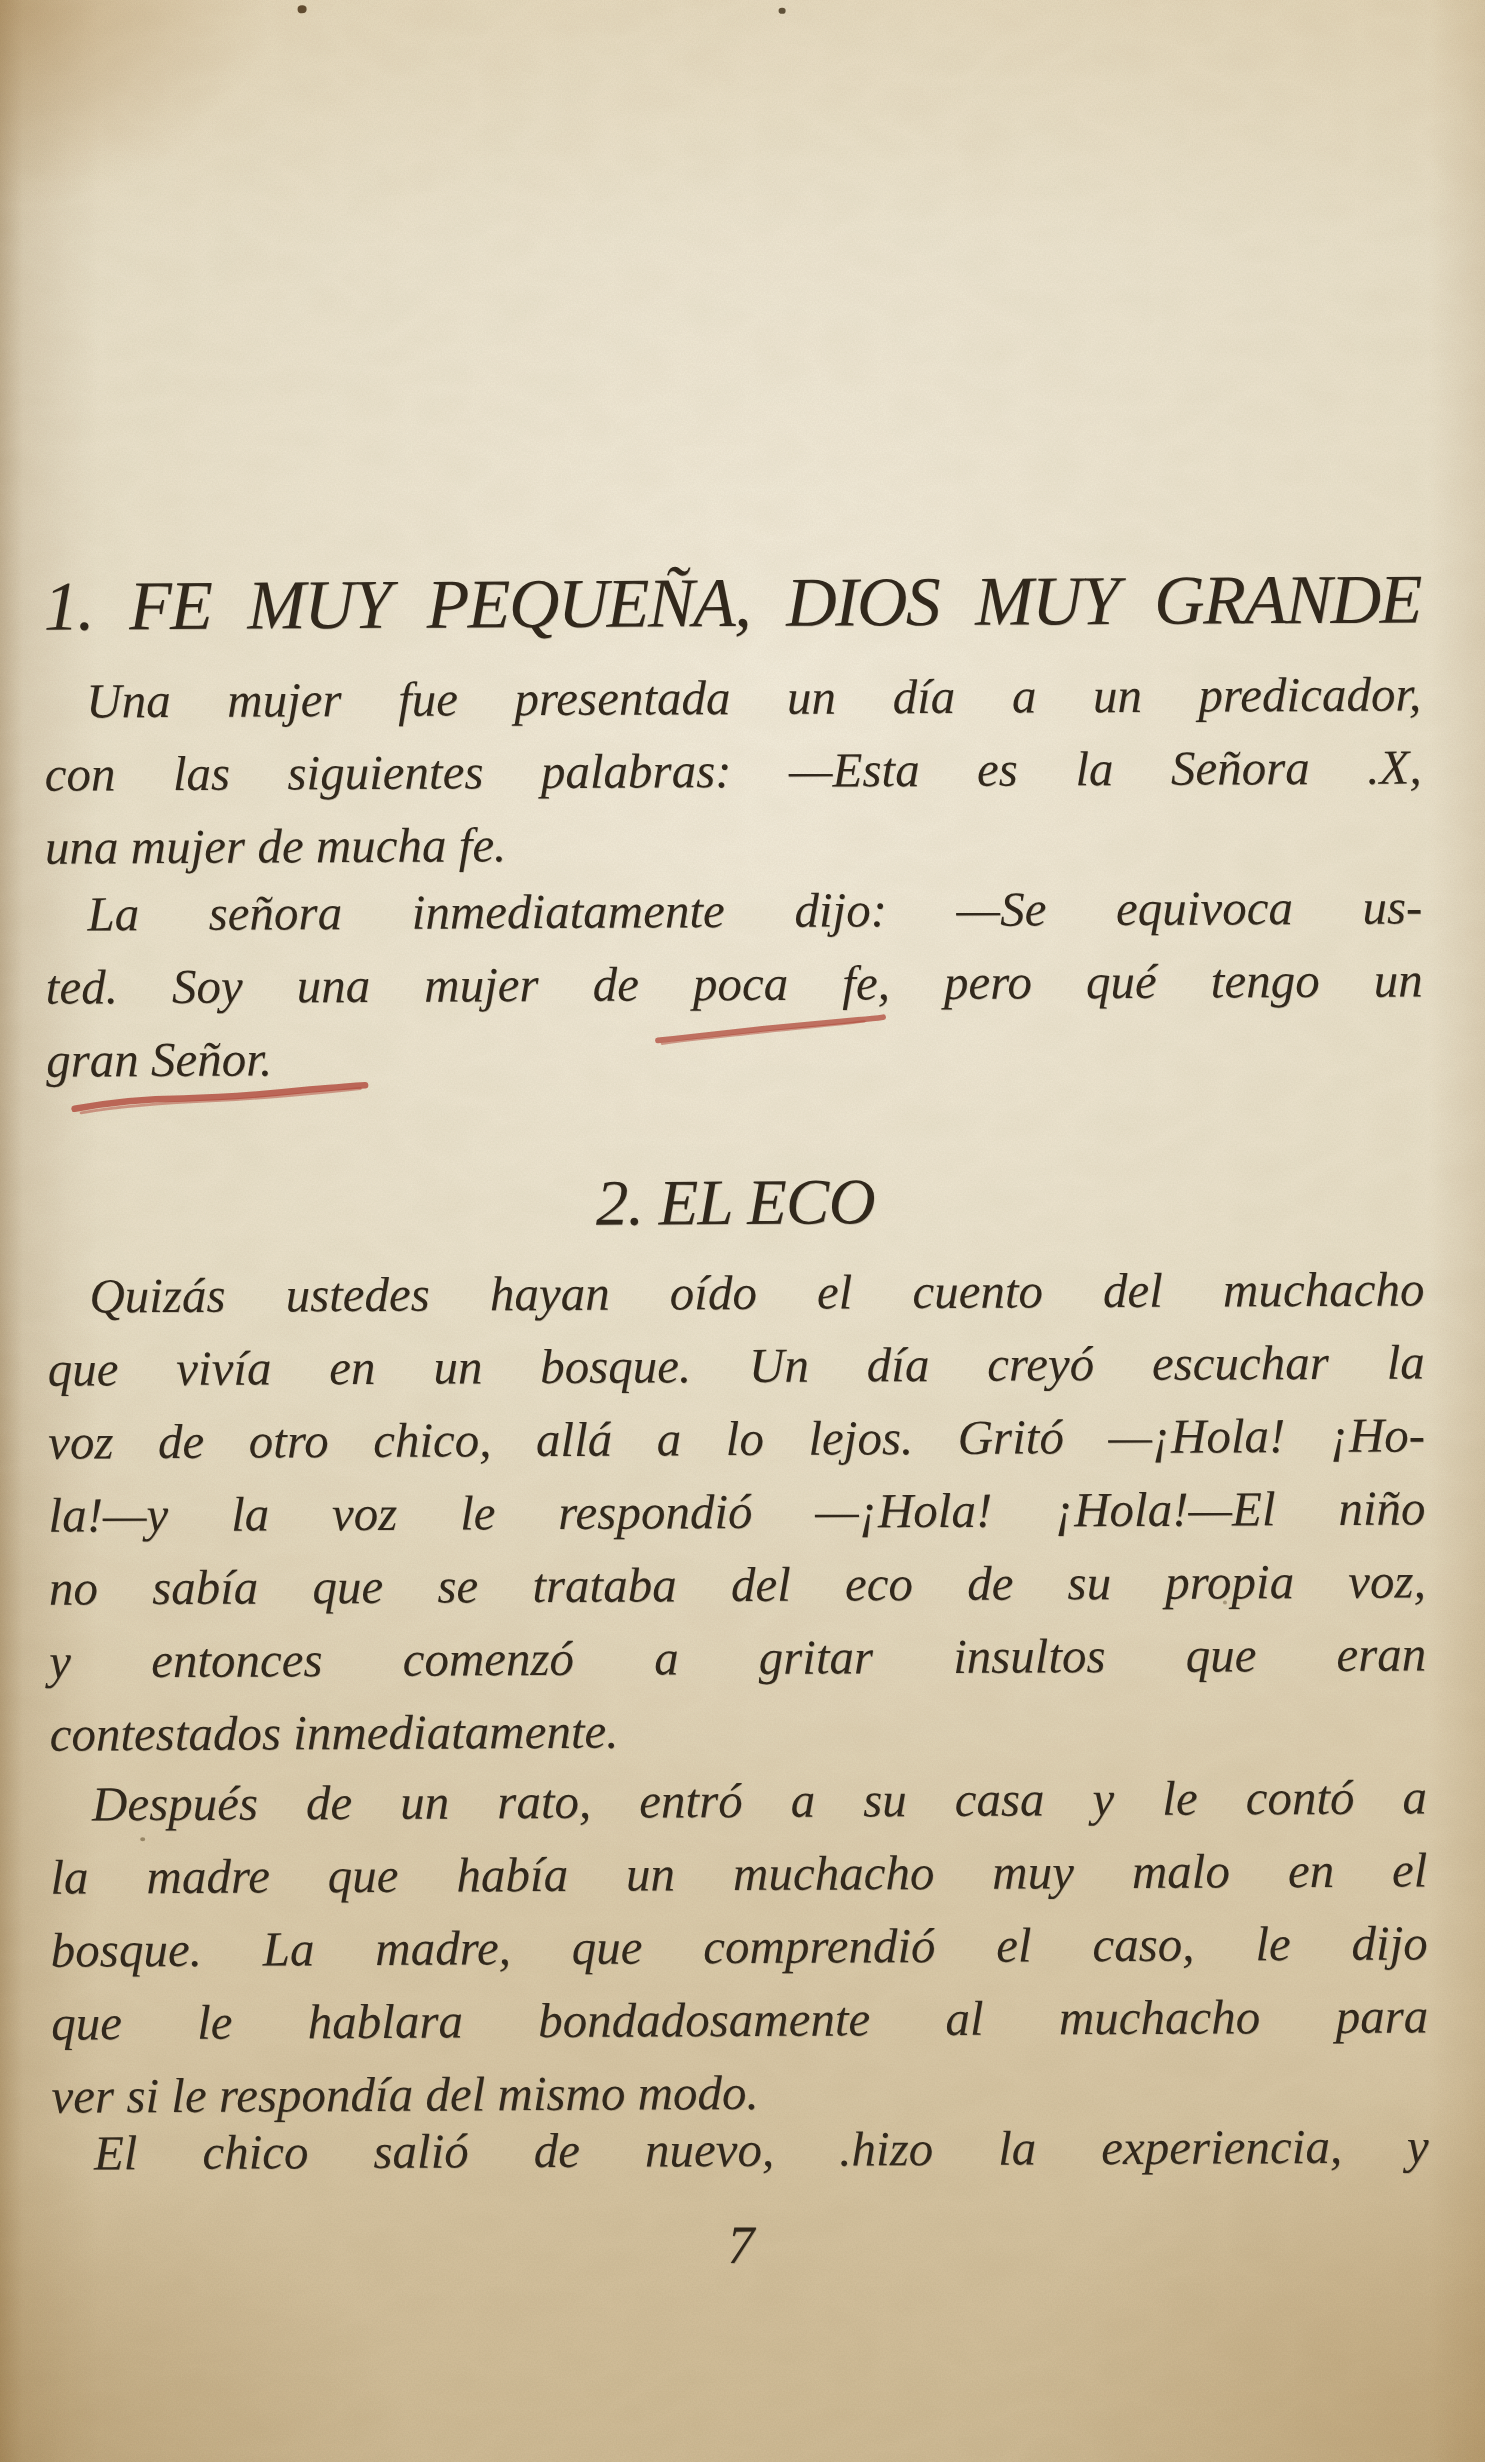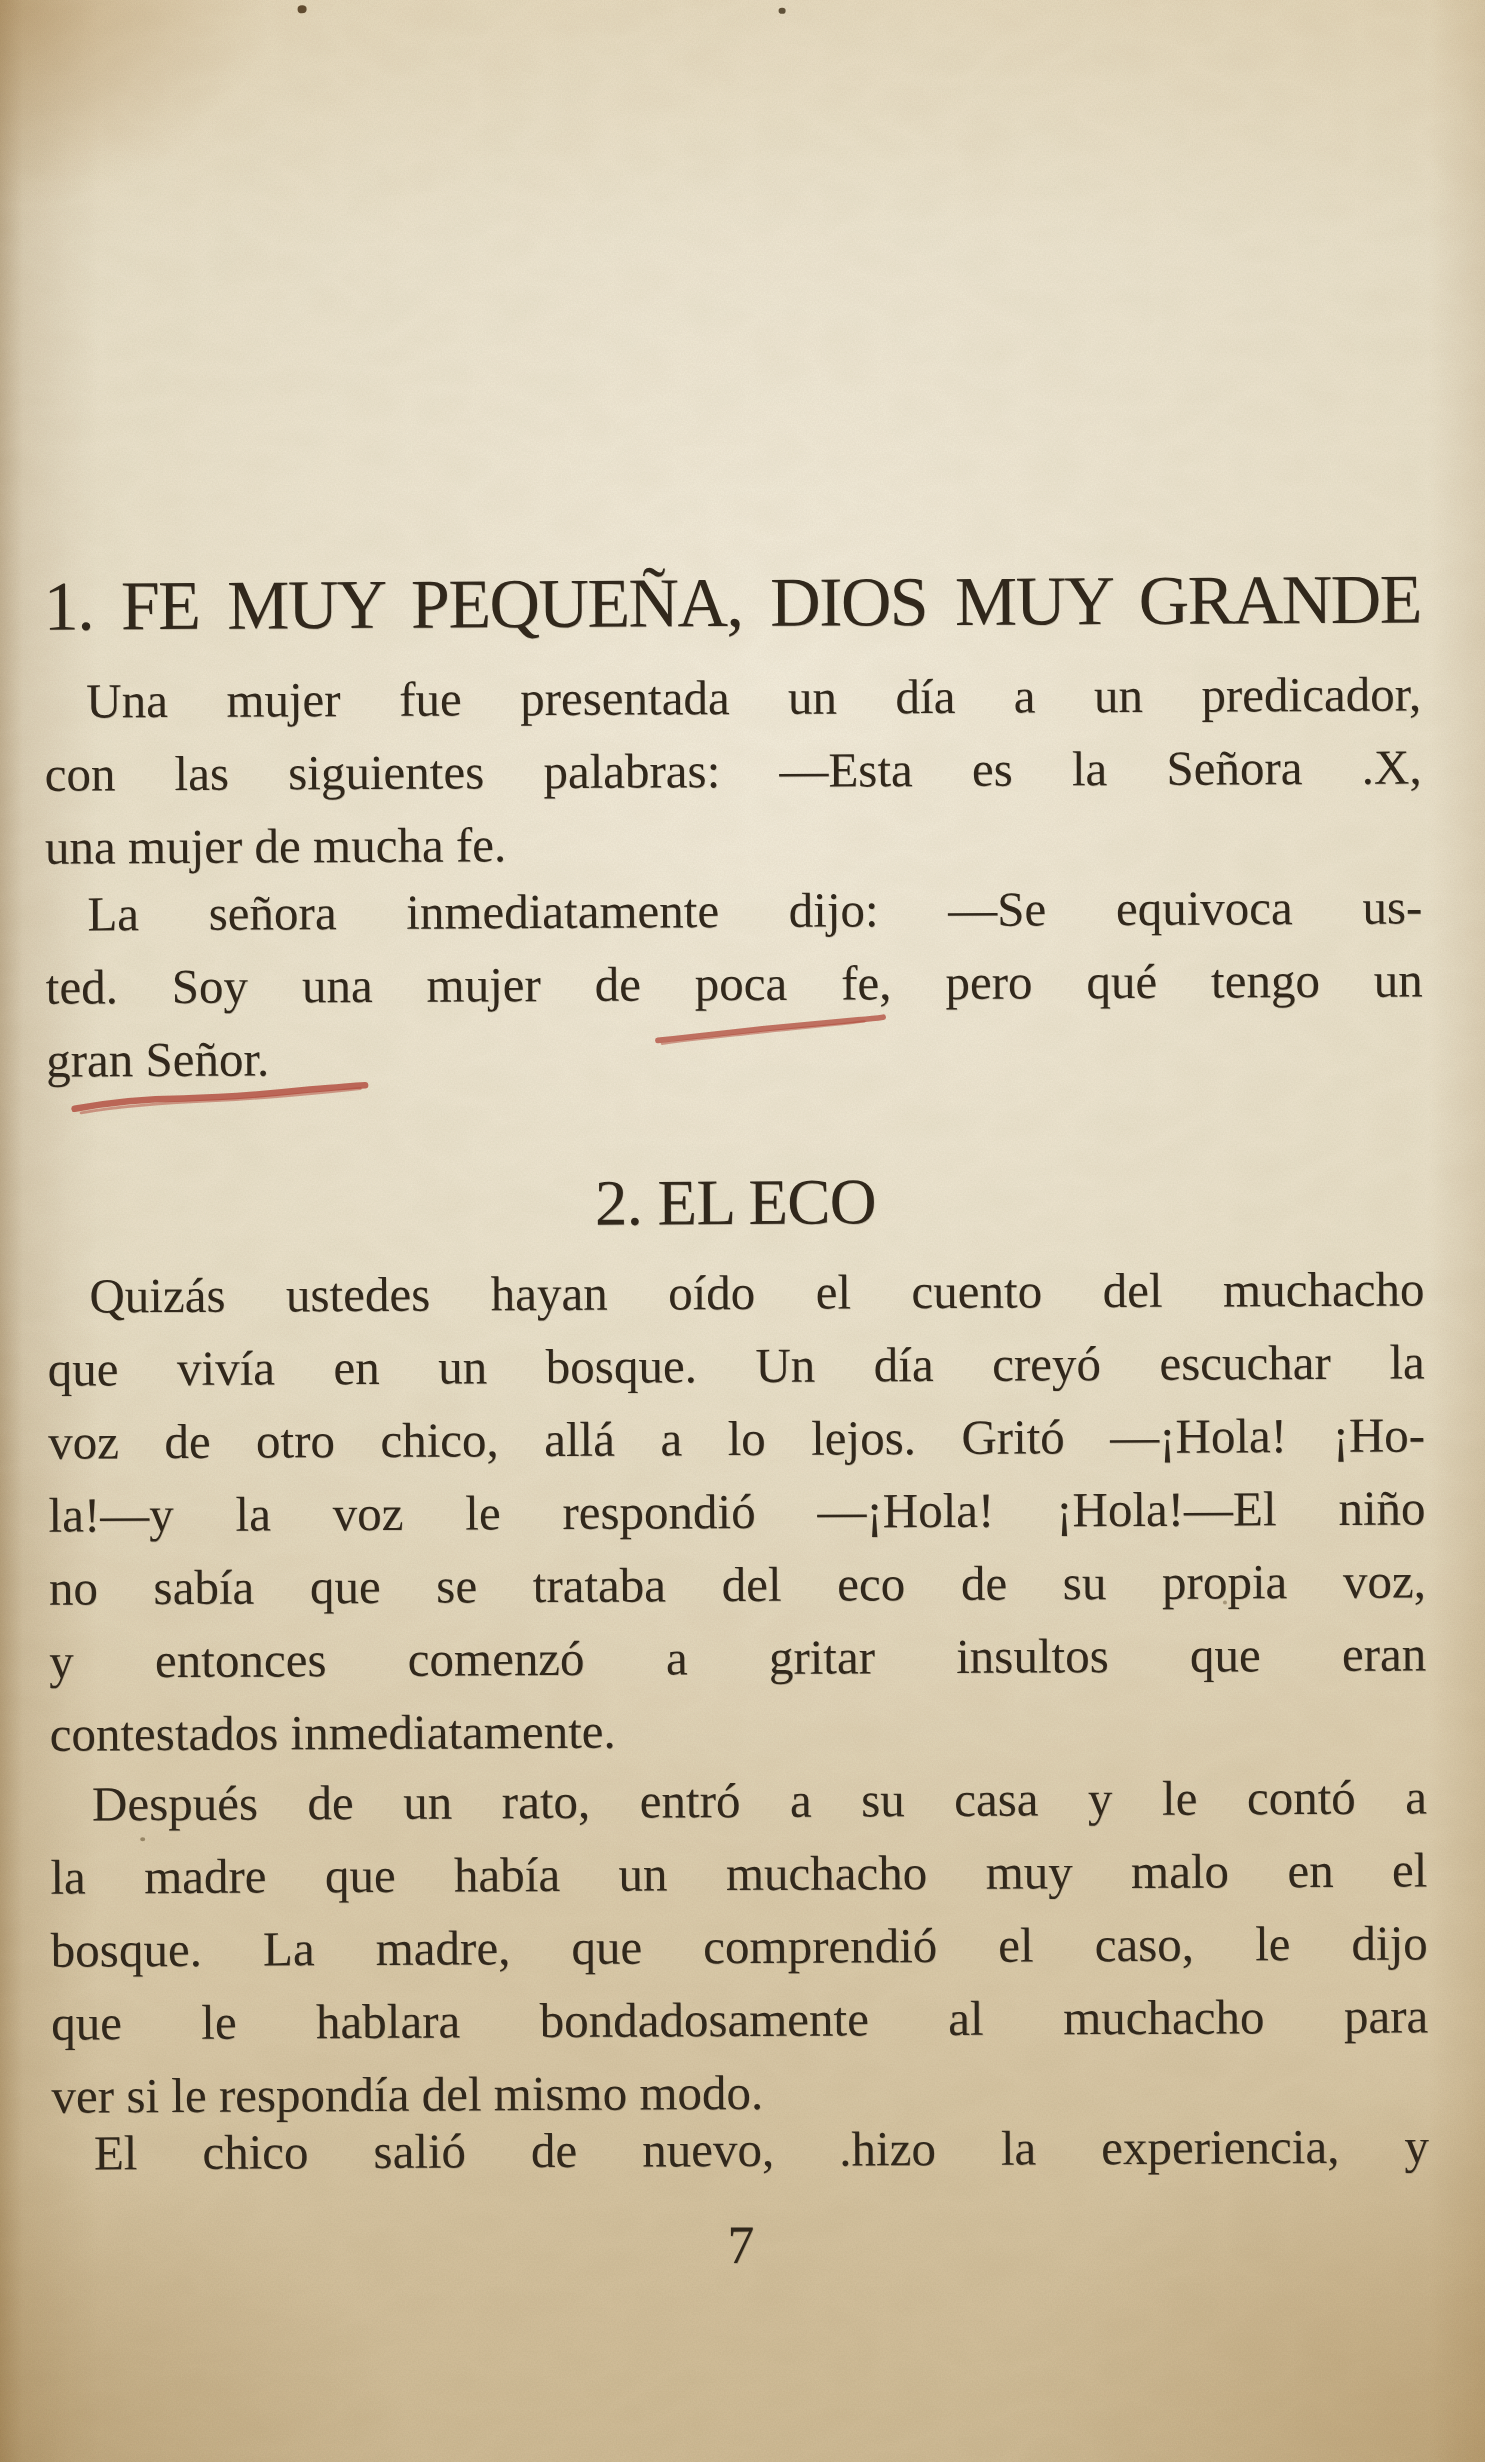--- a/index.html
+++ b/index.html
@@ -12,20 +12,21 @@
     position:absolute;inset:0;
     background-color:#e6dcc3;
     background-image:
       radial-gradient(ellipse 120% 80% at 52% 28%, rgba(255,252,242,.55), rgba(255,252,242,0) 62%),
       linear-gradient(180deg, rgba(205,173,118,.22) 0%, rgba(255,255,255,0) 10%, rgba(255,255,255,0) 52%, rgba(176,138,76,.20) 80%, rgba(164,126,64,.34) 100%),
       linear-gradient(90deg, rgba(120,86,40,.42) 0px, rgba(120,86,40,.16) 23px, rgba(120,86,40,0) 98px),
       linear-gradient(270deg, rgba(140,105,55,.18) 0px, rgba(140,105,55,0) 57px),
       radial-gradient(ellipse 26% 12% at 0% 0%, rgba(146,100,42,.42), rgba(146,100,42,0) 70%),
       radial-gradient(ellipse 45% 22% at 100% 100%, rgba(150,112,58,.30), rgba(150,112,58,0) 72%),
       radial-gradient(ellipse 40% 18% at 0% 100%, rgba(130,95,45,.26), rgba(130,95,45,0) 70%);
+    font-style: italic;
   }
   .tex{
     position:absolute;inset:0;
     mix-blend-mode:multiply;
     opacity:.85;
     pointer-events:none;
   }
   .content{
     position:absolute;inset:0;
     transform:rotate(-0.3deg);

